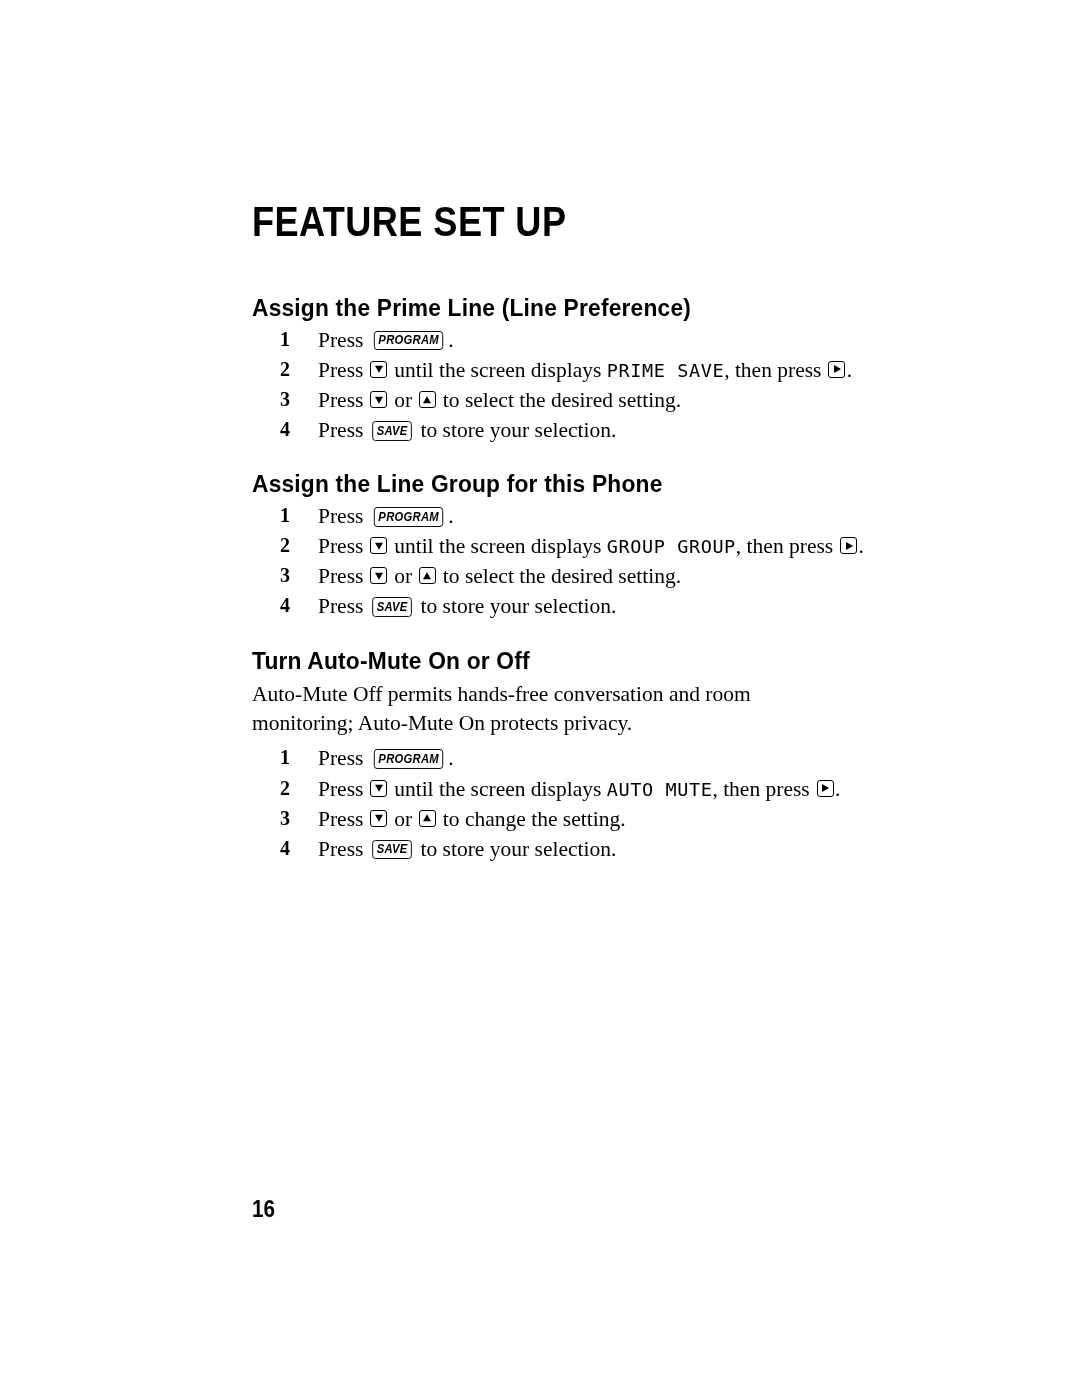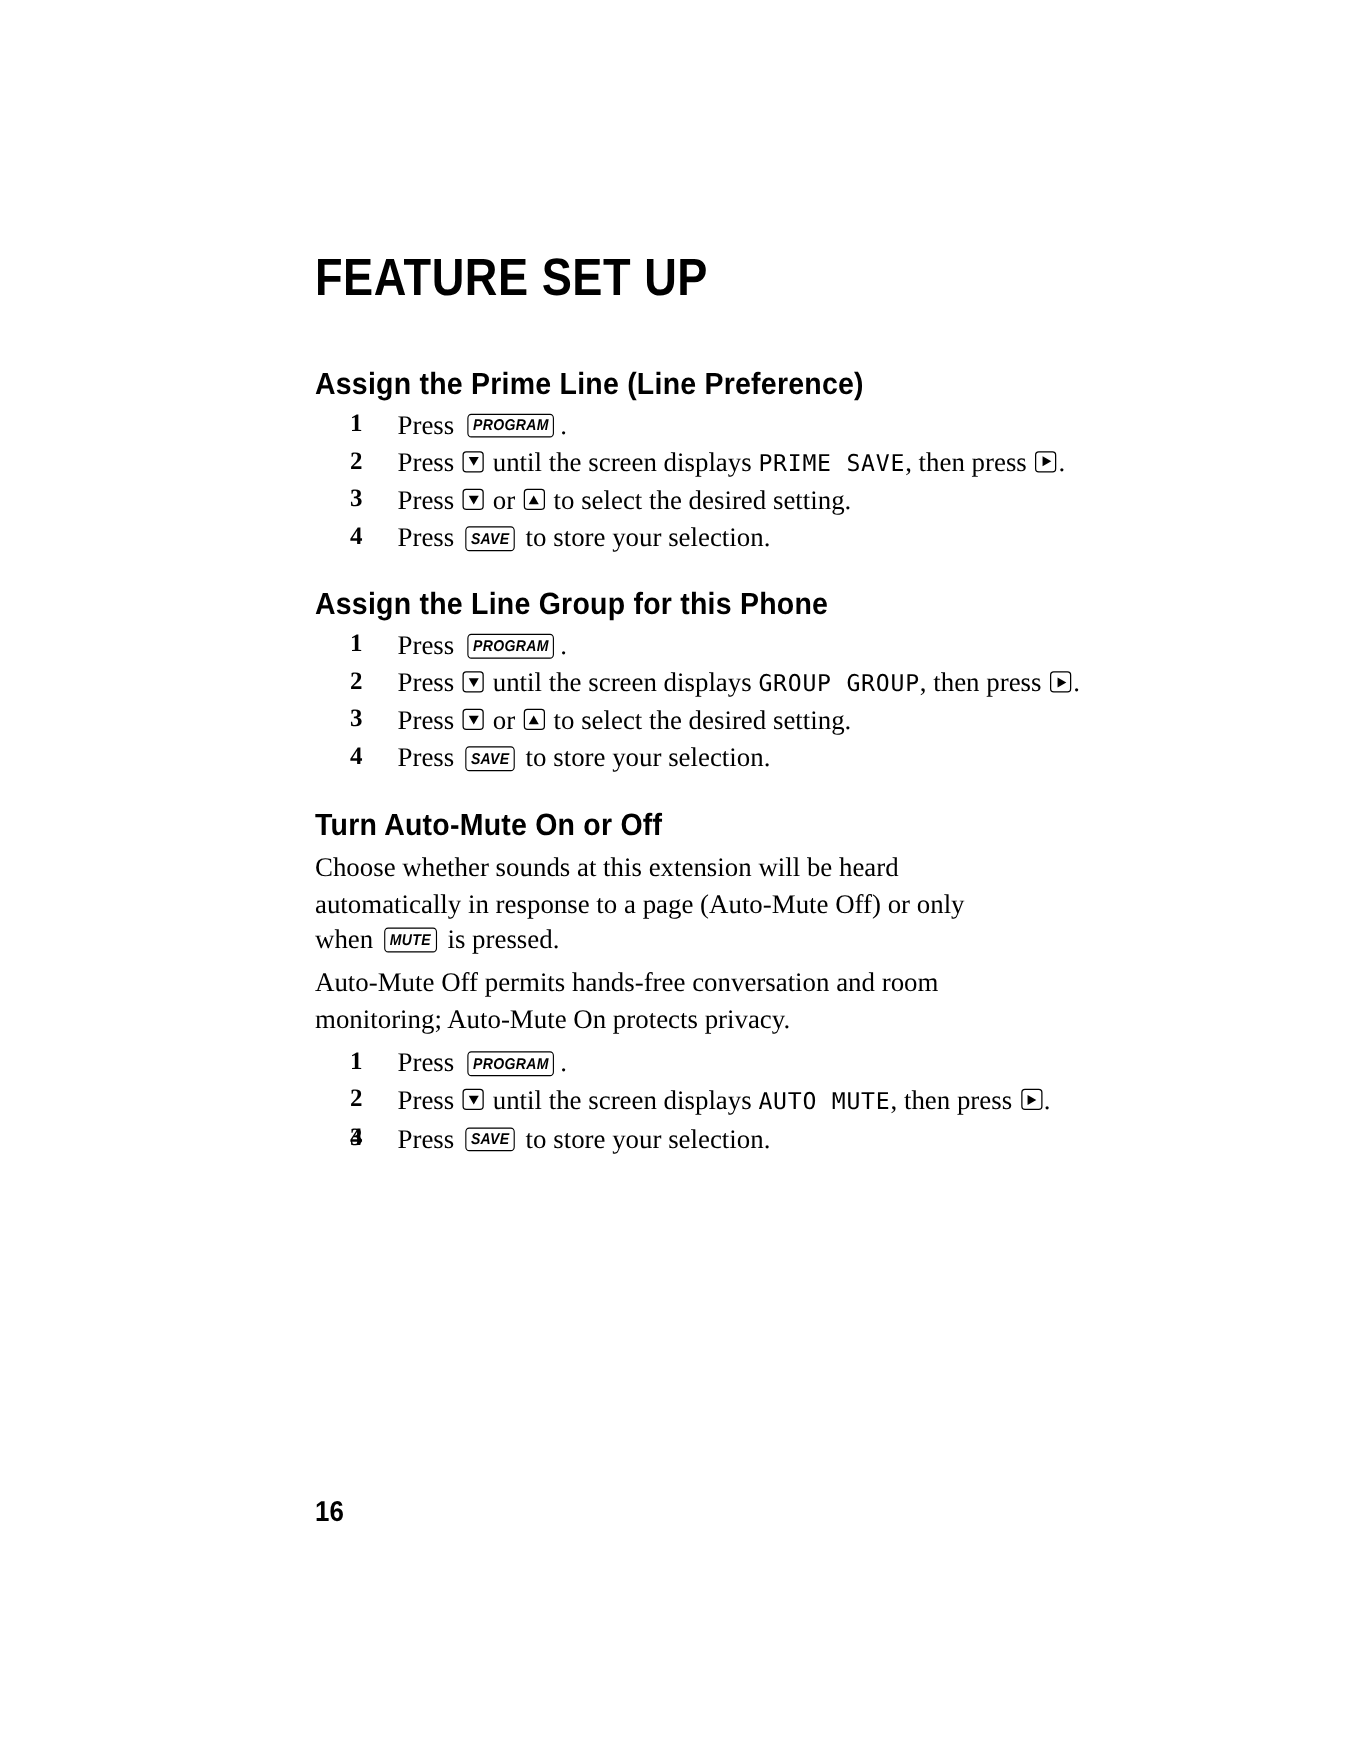--- a/index.html
+++ b/index.html
@@ -198,26 +198,25 @@
           <h2 class="section-heading">Assign the Line Group for this Phone</h2>
           <ol class="steps">
             <li><span class="num">1</span><span><span>Press </span><span class="key">PROGRAM</span><span>.</span></span></li>
             <li><span class="num">2</span><span><span>Press </span><span class="akey down"><span class="tri"></span></span><span> until the screen displays </span><span class="lcd">GROUP GROUP</span><span>, then press </span><span class="akey right"><span class="tri"></span></span><span>.</span></span></li>
             <li><span class="num">3</span><span><span>Press </span><span class="akey down"><span class="tri"></span></span><span> or </span><span class="akey up"><span class="tri"></span></span><span> to select the desired setting.</span></span></li>
             <li><span class="num">4</span><span><span>Press </span><span class="key">SAVE</span><span> to store your selection.</span></span></li>
           </ol>
         </div>
         <div class="section last">
           <h2 class="section-heading">Turn Auto-Mute On or Off</h2>
-          <p class="para"><span>Choose whether sounds at this extension will be heard automatically in response to a page (Auto-Mute Off) or only when </span><span class="key">MUTE</span><span> is pressed.</span></p>
           <p class="para tight"><span>Auto-Mute Off permits hands-free conversation and room monitoring; Auto-Mute On protects privacy.</span></p>
           <ol class="steps" style="margin-top: 9px;">
             <li><span class="num">1</span><span><span>Press </span><span class="key">PROGRAM</span><span>.</span></span></li>
             <li><span class="num">2</span><span><span>Press </span><span class="akey down"><span class="tri"></span></span><span> until the screen displays </span><span class="lcd">AUTO MUTE</span><span>, then press </span><span class="akey right"><span class="tri"></span></span><span>.</span></span></li>
-            <li><span class="num">3</span></li>
+            <li><span class="num">3</span><span><span>Press </span><span class="akey down"><span class="tri"></span></span><span> or </span><span class="akey up"><span class="tri"></span></span><span> to change the setting.</span></span></li>
             <li><span class="num">4</span><span><span>Press </span><span class="key">SAVE</span><span> to store your selection.</span></span></li>
           </ol>
         </div>
       </div>
   </div>
 
   <div class="page-number">16</div>
 
 </div>
 

